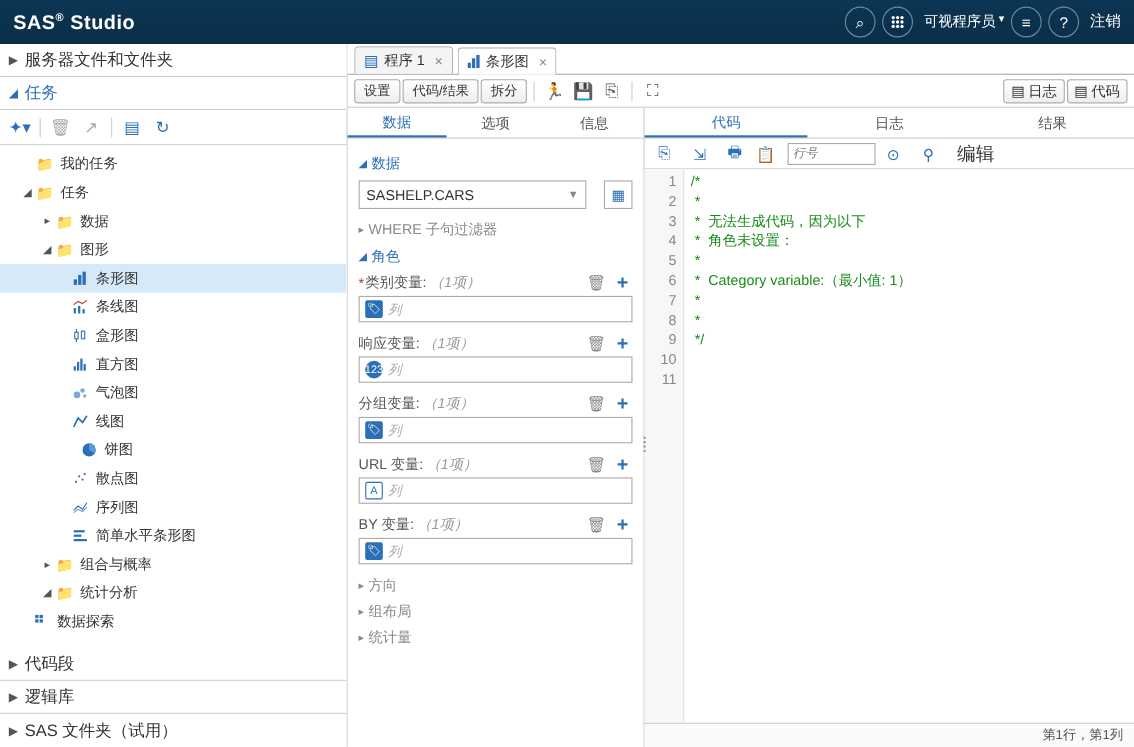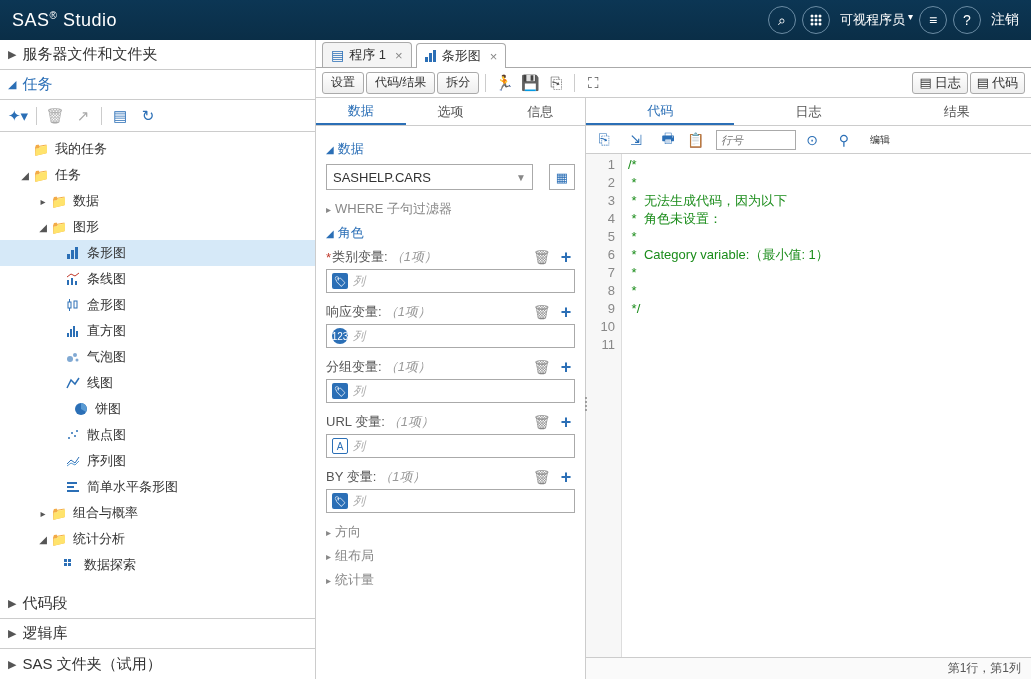--- a/index.html
+++ b/index.html
@@ -1,18 +1,18 @@
 <!DOCTYPE html>
 <html><head>
 <meta charset="utf-8">
 <style>
 *{box-sizing:border-box;margin:0;padding:0;font-family:Arial,"Microsoft YaHei",sans-serif;font-size:13px}
 body{background:#fff;color:#333;width:1031px;height:679px;overflow:hidden;display:flex;flex-direction:column}
 .header{background:linear-gradient(#0c3654,#0a2e47);color:#fff;height:40px;display:flex;align-items:center;padding:0 12px}
-.header .brand{font-size:18px;font-weight:400;letter-spacing:.5px}
+.header .brand{font-size:18px;font-weight:700;letter-spacing:.5px}
 .header .brand sup{font-size:10px}
 .header .spacer{flex:1}
 .header .hicon{width:28px;height:28px;border:1px solid #6a8ba3;border-radius:50%;display:flex;align-items:center;justify-content:center;margin-left:6px;cursor:pointer;font-size:14px}
 .header .hmenu{margin-left:10px;display:flex;align-items:flex-start;cursor:pointer;font-size:14px}
 .header .htext{margin-left:10px;cursor:pointer;font-size:14px}
 .main{flex:1;display:flex;min-height:0}
 .sidebar{width:316px;border-right:1px solid #ccc;display:flex;flex-direction:column;min-height:0}
 .acc-head{height:30px;border-bottom:1px solid #ccc;display:flex;align-items:center;padding:0 8px;cursor:pointer;background:#fff}
 .acc-head .tri{margin-right:6px;font-size:11px;color:#555}
 .acc-head .lbl{font-size:15px;color:#333}
@@ -64,21 +64,21 @@
 .role-drop .di{width:16px;height:16px;border-radius:50%;background:#2b6fb6;color:#fff;font-size:10px;display:flex;align-items:center;justify-content:center;margin-right:5px}
 .role-drop .di.tag{background:#2b6fb6;border-radius:2px}
 .role-drop .di.a{background:#fff;color:#2b6fb6;border:1px solid #2b6fb6;border-radius:2px}
 .role-drop .ph{color:#aaa;font-style:italic;font-size:12px}
 .right-pane{flex:1;display:flex;flex-direction:column;min-height:0;position:relative}
 .drag-handle{position:absolute;left:-3px;top:50%;width:6px;height:30px;display:flex;flex-direction:column;justify-content:center;gap:2px}
 .drag-handle span{width:2px;height:2px;background:#888;border-radius:50%;margin:0 auto}
 .code-toolbar{height:28px;border-bottom:1px solid #ccc;display:flex;align-items:center;padding:0 6px;gap:4px}
 .code-toolbar .cbtn{width:24px;height:22px;display:flex;align-items:center;justify-content:center;cursor:pointer;color:#2b6fb6;font-size:14px}
 .code-toolbar .cinput{width:80px;height:20px;border:1px solid #aaa;padding:0 4px;font-style:italic;color:#aaa;font-size:11px}
-.code-toolbar .edit-link{color:#333;font-size:10px;cursor:pointer;margin-left:6px}
+.code-toolbar .edit-link{color:#333;font-size:17px;cursor:pointer;margin-left:6px}
 .editor{flex:1;display:flex;font-family:Consolas,monospace;font-size:13px;overflow:auto;background:#fff}
 .gutter{width:36px;background:#f7f7f7;border-right:1px solid #ddd;text-align:right;padding:2px 6px 2px 2px;color:#888;line-height:18px}
 .code{flex:1;padding:2px 6px;white-space:pre;line-height:18px}
 .code .cmt{color:#1a8c1a}
 .status{height:22px;border-top:1px solid #ccc;display:flex;align-items:center;justify-content:flex-end;padding:0 10px;font-size:12px;color:#555;background:#fafafa}
 svg{display:block}
 </style>
 </head>
 <body>
 
@@ -252,21 +252,21 @@
       <div class="tree-row" style="padding-left:36px">
           <span class="tw">▸</span>
           <span class="ticon">📁</span>
           <span class="tlbl">组合与概率</span>
         </div>
       <div class="tree-row" style="padding-left:36px">
           <span class="tw">◢</span>
           <span class="ticon">📁</span>
           <span class="tlbl">统计分析</span>
         </div>
-      <div class="tree-row" style="padding-left:61px">
+      <div class="tree-row" style="padding-left:29px">
           <span class="ticon">
             <svg width="14" height="14" viewBox="0 0 14 14">
               <rect x="1" y="1" width="3" height="3" fill="#2b6fb6"></rect>
               <rect x="5" y="1" width="3" height="3" fill="#2b6fb6"></rect>
               <rect x="1" y="5" width="3" height="3" fill="#2b6fb6"></rect>
               <rect x="5" y="5" width="3" height="3" fill="#2b6fb6"></rect>
             </svg>
           </span>
           <span class="tlbl">数据探索</span>
         </div>

